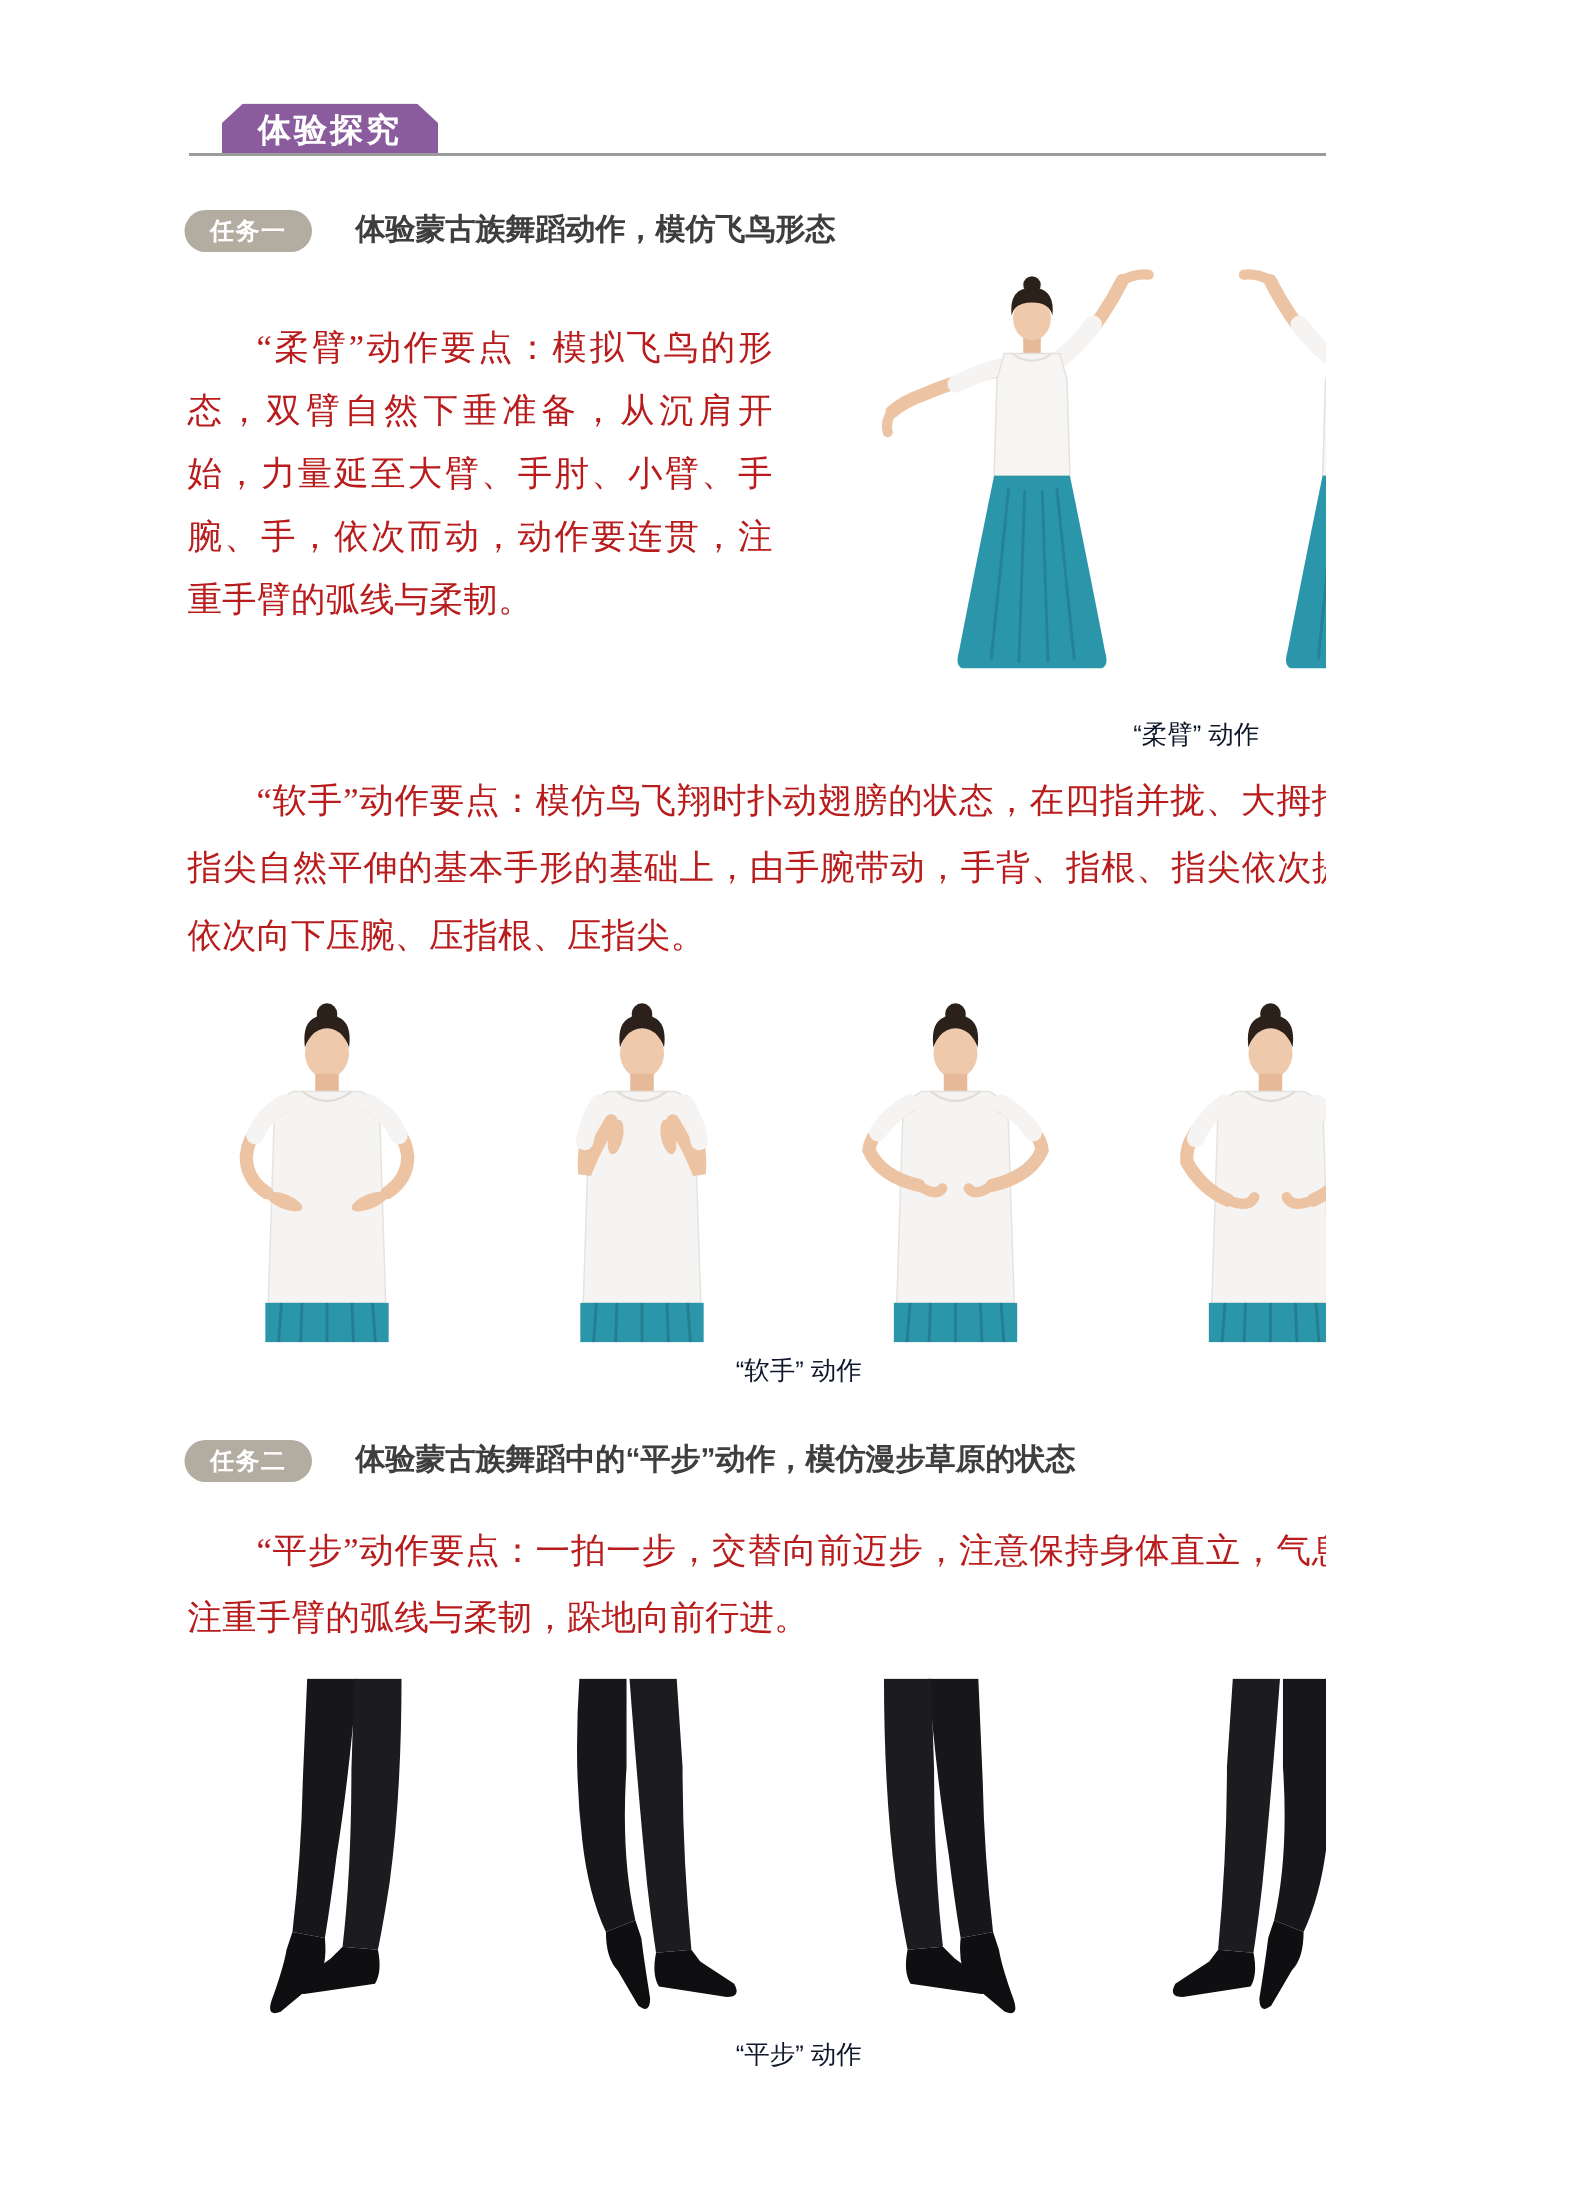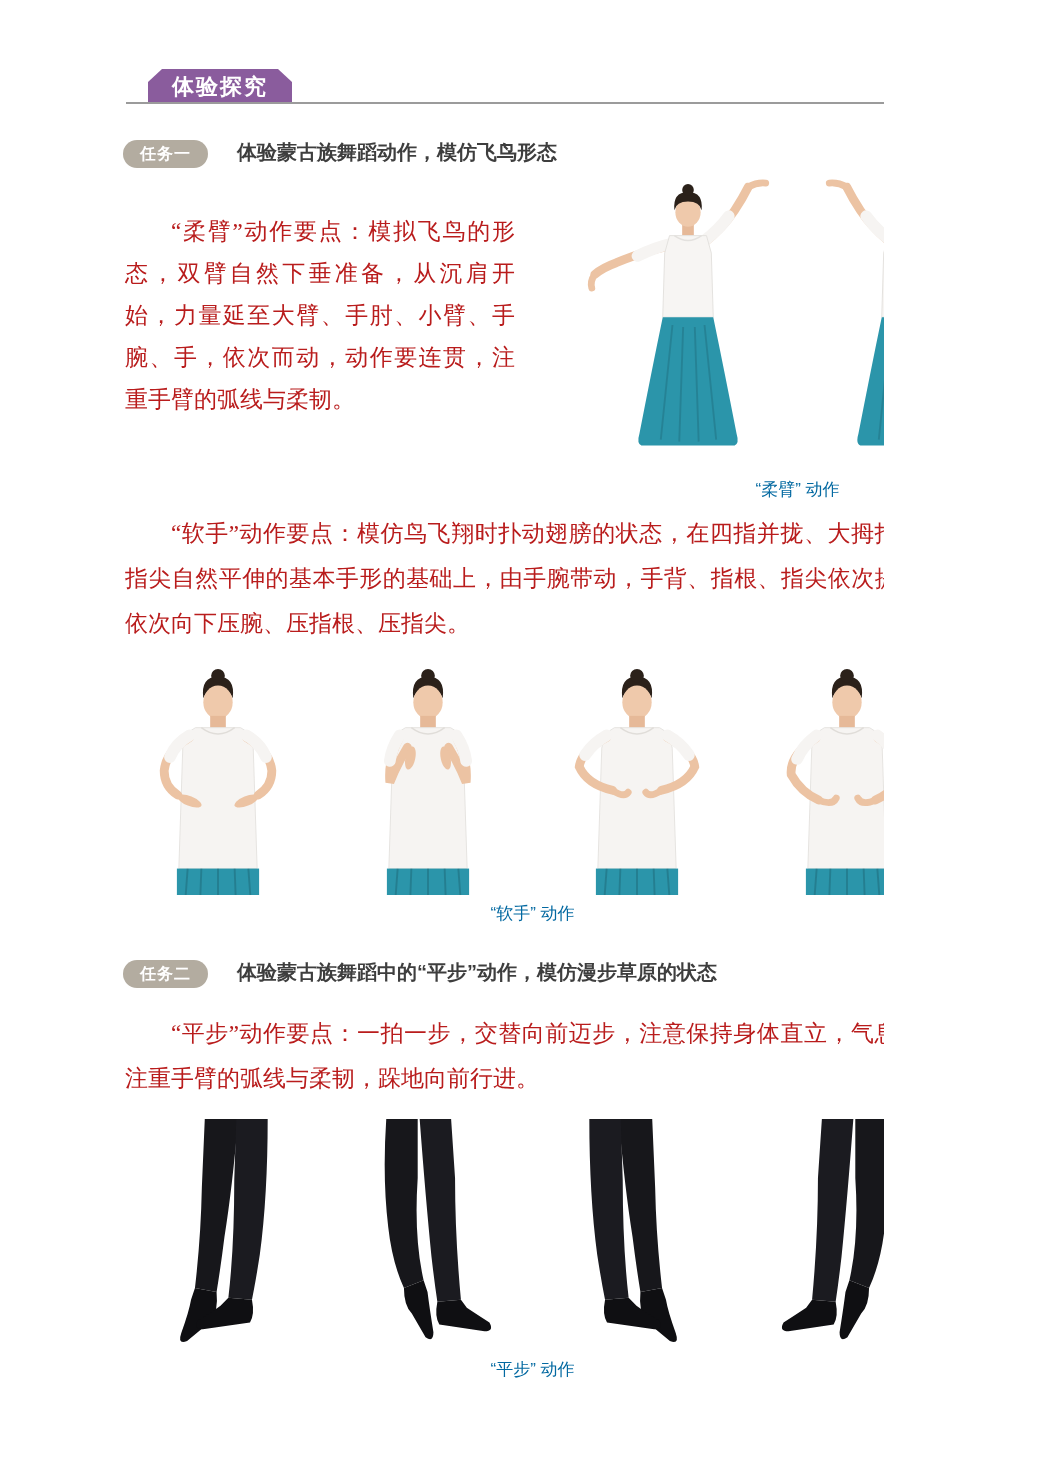--- a/index.html
+++ b/index.html
@@ -34,21 +34,21 @@
   .para-1 { left:125px; top:211px; width:390px; font-size:23px; line-height:42px; }
   .para-2 { left:125px; top:511px; width:843px; font-size:23px; line-height:45px; }
   .para-3 { left:125px; top:1011px; width:843px; font-size:23px; line-height:45px; }
   
   .fig-row { position:absolute; display:flex; justify-content:space-between; align-items:flex-end; }
   .fig-roubi    { left:585px; top:174px;  width:425px; height:298px; }
   .fig-ruanshou { left:125px; top:662px;  width:815px; height:233px; }
   .fig-pingbu   { left:130px; top:1115px; width:805px; height:232px; }
   .fig-row svg { display:block; }
   .mirror { transform:scaleX(-1); }
-  .caption { position:absolute; color:#0369a1; font-size:17px; text-align:center; }
+  .caption { position:absolute; color:#0f172a; font-size:17px; text-align:center; }
   .cap-1 { left:585px; top:478px; width:425px; }
   .cap-2 { left:125px; top:902px; width:815px; }
   .cap-3 { left:125px; top:1358px; width:815px; }
   
   .page-number { position:absolute; left:962px; top:1396px; font-size:22px; color:#0f172a; }
   .defs-holder { position:absolute; width:0; height:0; overflow:hidden; }
 </style>
 </head>
 <body>
 

